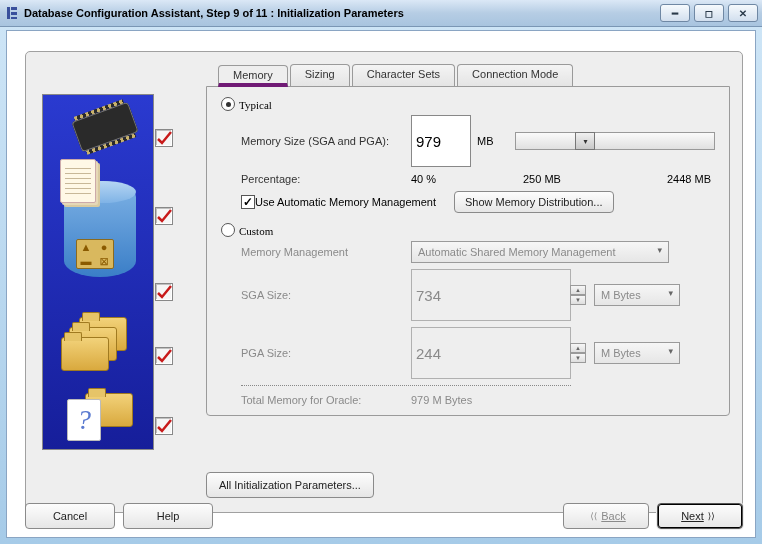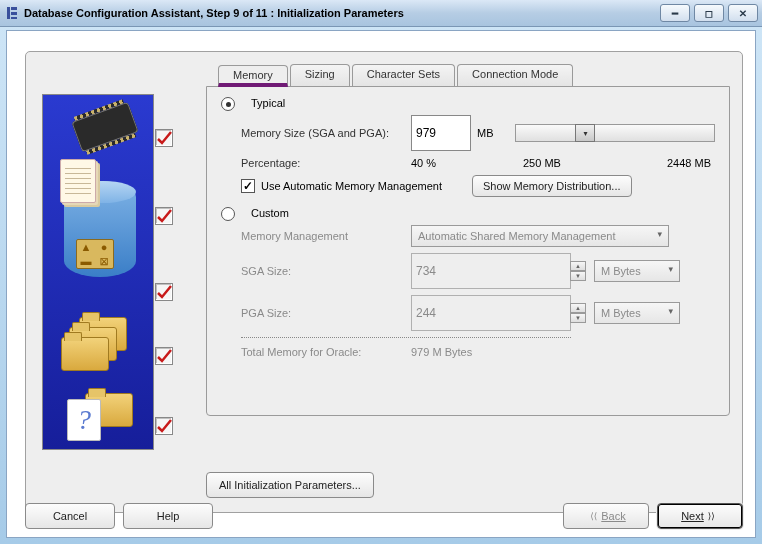--- a/index.html
+++ b/index.html
@@ -127,46 +127,46 @@
     background: linear-gradient(#f4f4f4,#e4e4e4);
     border-radius: 4px 4px 0 0;
     color:#333;
   }
   .tab.active { background:#eeeeee; font-weight:normal; position:relative; top:1px; border-bottom:4px solid #701a75;}
   .tab-body {
     border:1px solid #9a9a9a; border-radius:0 0 4px 4px;
     padding: 10px 14px; background:#eeeeee;
     height: 330px; box-sizing:border-box;
   }
-  .radio-row { display:flex; align-items:flex-start; gap:16px; margin-bottom:4px;}
+  .radio-row { display:flex; align-items:flex-end; gap:4px; margin-bottom:4px;font-family:Liberation Serif, serif;}
   .radio { width:12px; height:12px; border:1px solid #555; border-radius:50%;
     display:inline-flex;align-items:center;justify-content:center; background:#fff;}
   .radio.checked::after{content:"";width:5px;height:5px;background:#333;border-radius:50%;}
   .section-indent { margin-left:20px; }
   .field-row { display:flex; align-items:center; margin-bottom:6px; }
   .flabel { width:170px; color:#333; }
   .flabel.disabled, .disabled { color:#8a8a8a; }
   .textbox {
     width:50px; height:18px; border:1px solid #888;
-    background:#fff; padding:8px 4px; display:flex; align-items:center; font-size:12px;
+    background:#fff; padding:16px 4px; display:flex; align-items:center; font-size:15px;
   }
   .textbox.disabled { background:#eeeeee; color:#8a8a8a; border-color:#b0b0b0;}
   .mb { margin-left:6px; width:28px; }
   .slider {
     flex:1; height:16px; margin-left:10px; position:relative;
     border:1px solid #999; background:linear-gradient(#fafafa,#e0e0e0);
   }
   .slider .thumb {
     position:absolute; top:-1px; height:16px; width:18px;
     left:30%; background:linear-gradient(#f0f0f0,#c8c8c8);
     border:1px solid #777;
     display:flex;align-items:center;justify-content:center;
   }
   .slider .thumb::after{content:"▾"; font-size:8px; color:#333;}
-  .checkline { display:flex; align-items:center; gap:6px; margin:6px 0 10px 20px;}
+  .checkline { display:flex; align-items:center; margin:6px 0 10px 20px;}
   .checkbox { width:12px;height:12px;border:1px solid #555;background:#fff;
     display:inline-flex;align-items:center;justify-content:center;}
   .checkbox.checked::after{content:"✓"; font-size:12px; color:#000; line-height:10px; font-weight:bold;}
   .btn {
     border:1px solid #8a8a8a; border-radius:4px;
     background: linear-gradient(#fdfdfd,#e6e6e6);
     padding: 2px 12px; height:20px; display:inline-flex; align-items:center;
     color:#222;
   }
   .btn.small{ height:18px; padding:1px 10px;}

